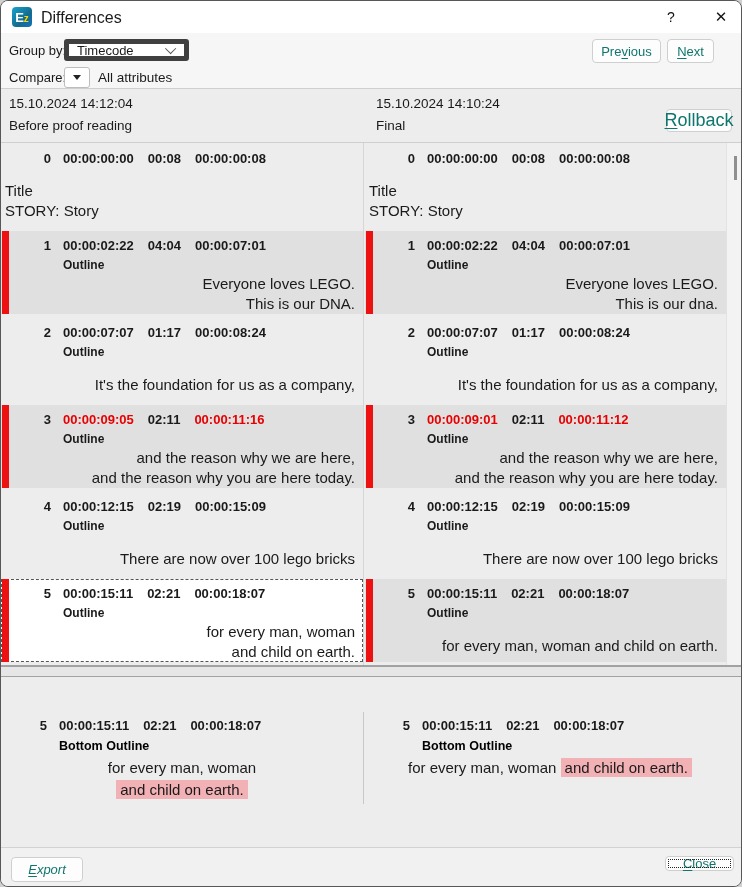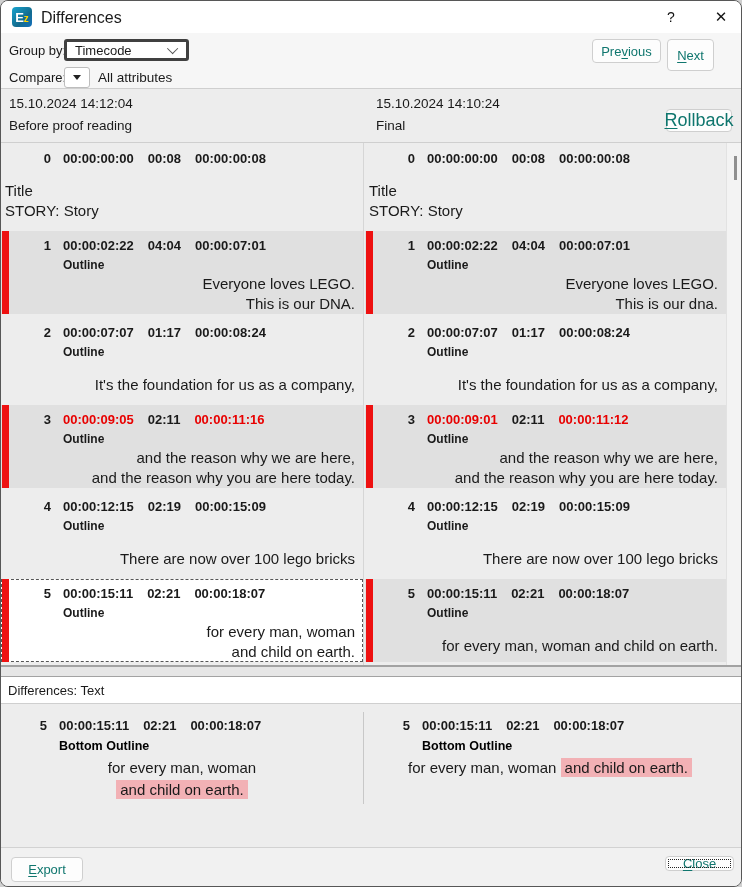--- a/index.html
+++ b/index.html
@@ -19,36 +19,36 @@
           justify-content:center;font-size:14px;color:#111;cursor:default;}
   .tb-help{left:650px;} .tb-close{left:700px;font-size:15px;}
 
   
   .controls{position:absolute;left:0;top:32px;width:100%;height:56px;background:#f6f6f6;
             border-bottom:1px solid #cfcfcf;box-sizing:border-box;}
   .lbl{position:absolute;font-size:13px;}
   .groupby-lbl{left:8px;top:10px;}
   .compare-lbl{left:8px;top:37px;}
   .select{position:absolute;left:63px;top:6px;width:125px;height:22px;background:#fff;
-          border:3px solid #404040;border-radius:3px;box-sizing:border-box;display:flex;
+          border:5px solid #404040;border-radius:3px;box-sizing:border-box;display:flex;
           align-items:center;padding:0 8px;font-size:13px;}
   .select .chev{margin-left:auto;width:7px;height:7px;border-left:1px solid #555;
           border-bottom:1px solid #555;transform:rotate(-45deg) translateY(-2px);}
   .dd-btn{position:absolute;left:63px;top:34px;width:26px;height:21px;background:#fff;
           border:1px solid #bdbdbd;border-radius:3px;box-sizing:border-box;display:flex;
           align-items:center;justify-content:center;}
   .dd-btn .tri{width:0;height:0;border-left:4px solid transparent;border-right:4px solid transparent;
           border-top:5px solid #222;}
   .compare-val{position:absolute;left:97px;top:37px;font-size:13.5px;}
 
   .btn{position:absolute;display:flex;align-items:center;justify-content:center;background:#fdfdfd;
        border:1px solid #cfcfcf;border-radius:4px;font-size:13px;color:#0f766e;box-sizing:border-box;}
   .btn u{text-underline-offset:2px;}
   .btn-prev{left:591px;top:6px;width:69px;height:24px;}
-  .btn-next{left:666px;top:6px;width:47px;height:32px;}
+  .btn-next{left:666px;top:6px;width:47px;height:24px;}
 
   
   .vheader{position:absolute;left:0;top:88px;width:100%;height:54px;background:#ededed;
            border-bottom:1px solid #cfcfcf;box-sizing:border-box;font-size:13.5px;}
   .v-ts{position:absolute;top:7px;} .v-name{position:absolute;top:29px;}
   .v-left{left:8px;} .v-right{left:375px;}
   .btn-rollback{left:665px;top:20px;width:66px;height:23px;font-size:18px;}
 
   
   .rows-area{position:absolute;left:0;top:142px;width:100%;height:522px;background:#ededed;}
@@ -90,21 +90,21 @@
   .diff-pane-right{left:363px;width:372px;}
   .diff-divider{position:absolute;left:362px;top:8px;width:1px;height:92px;background:#c8c8c8;}
   .diff-pane .tc-line{line-height:21px;}
   .diff-style{margin-left:58px;font-weight:bold;font-size:12.5px;line-height:21px;color:#000000;}
   .dline{font-size:15px;line-height:22px;text-align:center;white-space:pre-wrap;}
   .dline .hl{background:#f2b1b5;padding:1px 4px;}
 
   
   .footer{position:absolute;left:0;top:846px;width:100%;height:41px;background:#f1f1f1;
           border-top:1px solid #d2d2d2;box-sizing:border-box;}
-  .btn-export{left:10px;top:9px;width:72px;height:25px;}
+  .btn-export{left:10px;top:9px;width:72px;height:25px;font-style:italic;}
   .btn-close{left:664px;top:8px;width:69px;height:15px;outline:1px dotted #222;outline-offset:-4px;}
 </style>
 </head>
 <body>
 
 <div class="window">
 
   <div class="titlebar">
     <div class="app-icon">
         <span class="e">E</span>
@@ -319,23 +319,20 @@
           </div>
         </div>
       </div>
     <div class="scrollbar">
       <div class="scroll-thumb"></div>
     </div>
   </div>
 
   <div class="splitter"></div>
 
-  <div class="diff-header">
-    <span>Differences: Text</span>
-  </div>
   <div class="diff-area">
     <div class="diff-pane diff-pane-left" id="diff-left">
         <div class="tc-line">
           <span class="num">5</span>
           <span class="tc">00:00:15:11</span>
           <span class="dur">02:21</span>
           <span class="tc">00:00:18:07</span>
         </div>
         <div class="diff-style">Bottom Outline</div>
         <div class="dline"><span>for every man, woman</span></div>

